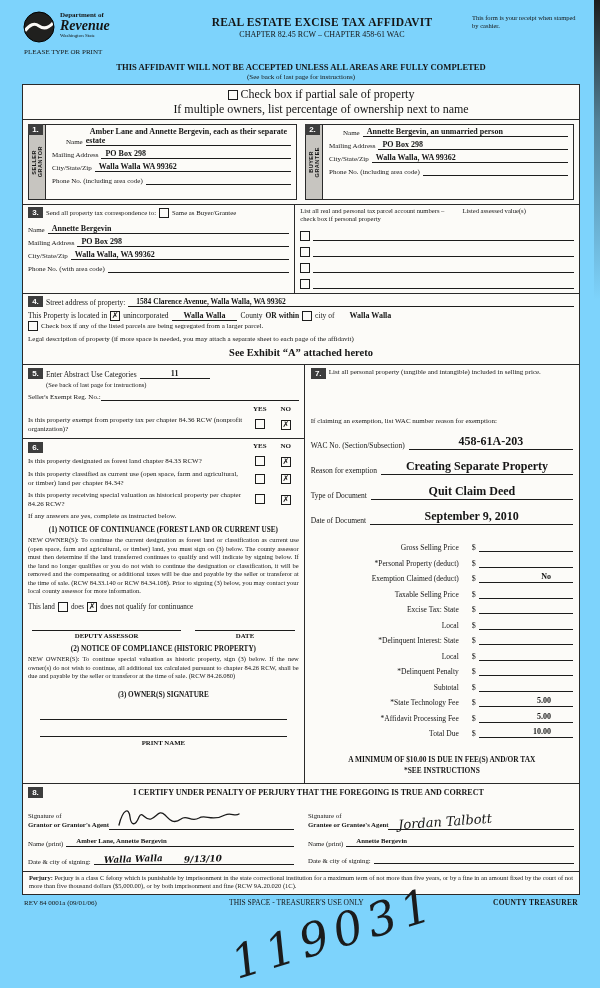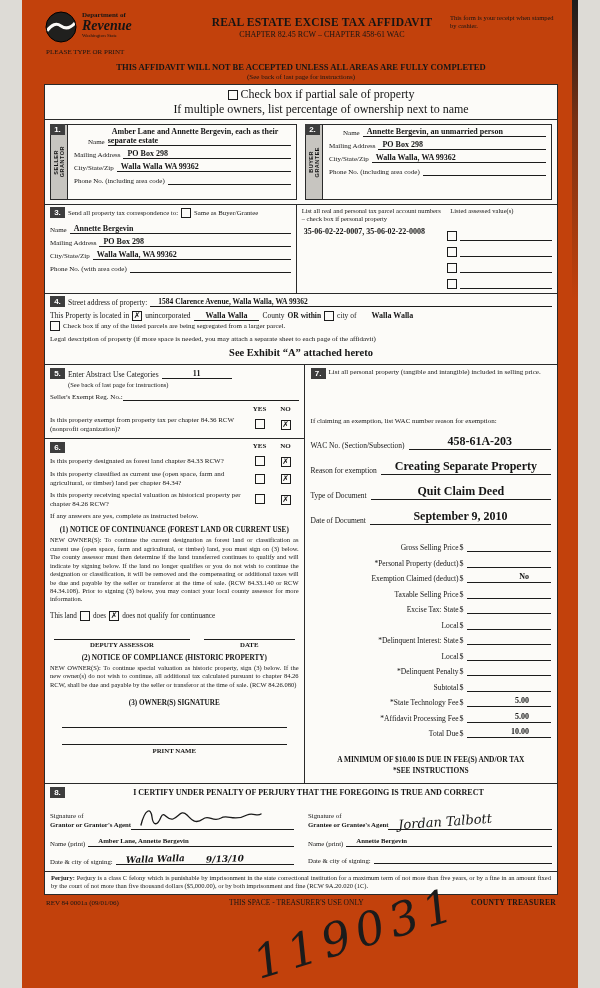--- a/index.html
+++ b/index.html
@@ -1,18 +1,18 @@
 <!DOCTYPE html>
 <html><head>
 <meta charset="utf-8">
 <style>
   html,body { margin:0; padding:0; background:#dddbd6; }
   .page {
-    position:relative; width:556px; height:988px; margin:0 auto;
-    background:#c2410c; color:#151515; overflow:hidden;
+    position:relative; width:600px; height:988px; margin:0 auto;
+    background:#7dd3fc; color:#151515; overflow:hidden;
     font-family:"Liberation Serif", serif;
   }
   .scan-edge { position:absolute; right:0; top:0; width:6px; height:300px;
     background:linear-gradient(180deg,#1c1c1c 0%, rgba(28,28,28,.45) 40%, rgba(28,28,28,0) 100%); }
   .inner { margin:4px 20px 0 22px; }
 
   
   .header { position:relative; display:flex; align-items:flex-start; padding:6px 0 0 0; height:52px; }
   .logo { display:flex; gap:4px; width:150px; }
   .logo-txt { line-height:1; padding-top:2px; }
@@ -104,21 +104,21 @@
   .printname { text-align:center; font-weight:bold; font-size:6.8px; margin-top:2px; }
 
   .r7a { display:flex; gap:3px; font-size:7px; line-height:1.3; }
   .sp40 { height:38px; }
   .exintro { font-size:7px; }
   .frow { display:flex; align-items:flex-end; font-size:7.5px; margin-top:9px; }
   .frow .l { white-space:nowrap; padding-right:4px; }
   .frow .line { text-align:center; font-size:12px; }
   .mrows { margin-top:12px; }
   .mrow { display:flex; align-items:flex-end; margin-top:4.5px; }
-  .mlabel { flex:0 0 148px; text-align:right; font-size:7.5px; padding-right:1px; white-space:nowrap; }
+  .mlabel { flex:0 0 148px; text-align:right; font-size:7.5px; padding-right:13px; white-space:nowrap; }
   .dollar { font-size:8px; padding-right:3px; }
   .mline { flex:1; border-bottom:1px solid #1c1c1c; text-align:right; font-size:8px; min-height:10px; }
   .mline b { padding-right:22px; }
   .minnote { text-align:center; font-weight:bold; font-size:7.4px; margin-top:16px; line-height:1.5; }
 
   
   .sec8 { border-bottom:1px solid #2a2a2a; padding:3px 5px 6px; }
   .certrow { display:flex; align-items:center; }
   .cert { flex:1; text-align:center; font-weight:bold; font-size:8px; }
   .sigcols { display:flex; gap:14px; margin-top:8px; }
@@ -261,21 +261,20 @@
             <span class="l">Phone No. (with area code)</span>
             <span class="line"><b></b></span>
           </div>
         </div>
         <div class="s3r">
           <div class="s3rh">
             <span class="ph">List all real and personal tax parcel account numbers – check box if personal property</span>
             <span class="ah">Listed assessed value(s)</span>
           </div>
           <div class="s3body">
-            <div class="parcels">35-06-02-22-0007, 35-06-02-22-0008</div>
             <div class="assessed">
               <div class="arow">
                 <span class="cb"></span>
                 <span class="line"></span>
               </div>
               <div class="arow">
                 <span class="cb"></span>
                 <span class="line"></span>
               </div>
               <div class="arow">

